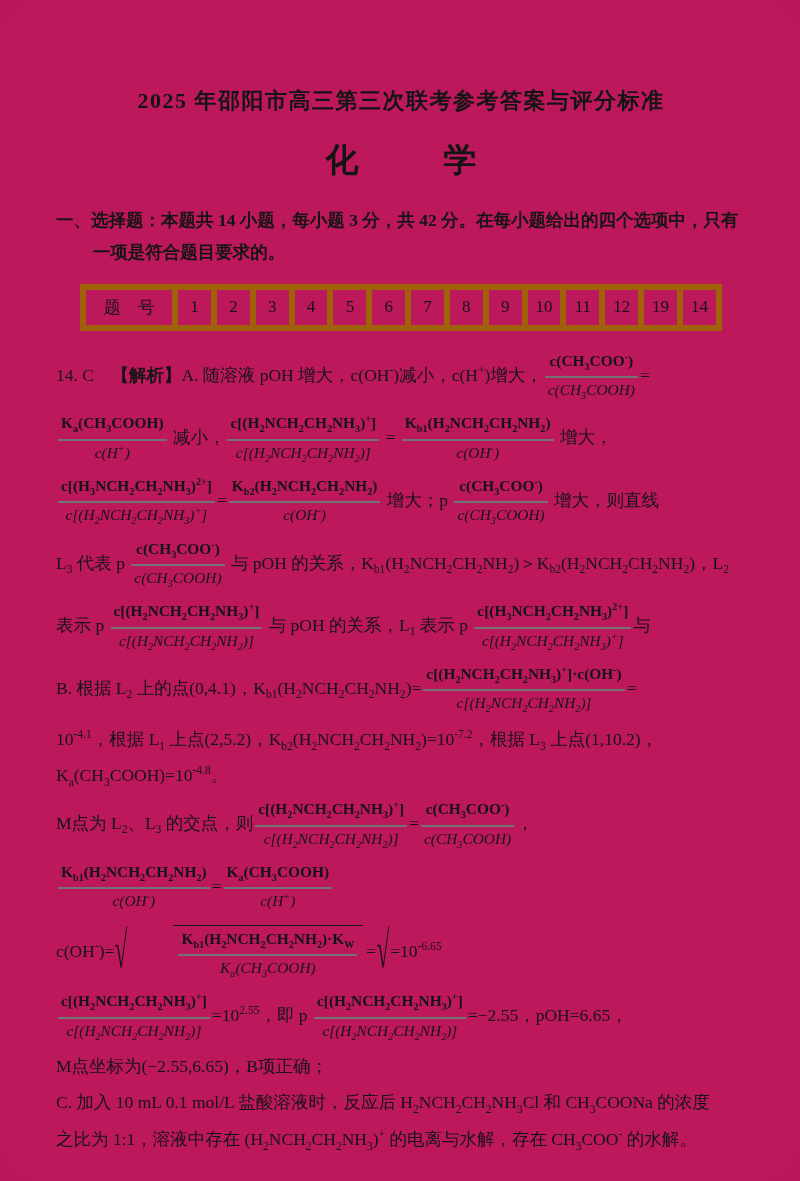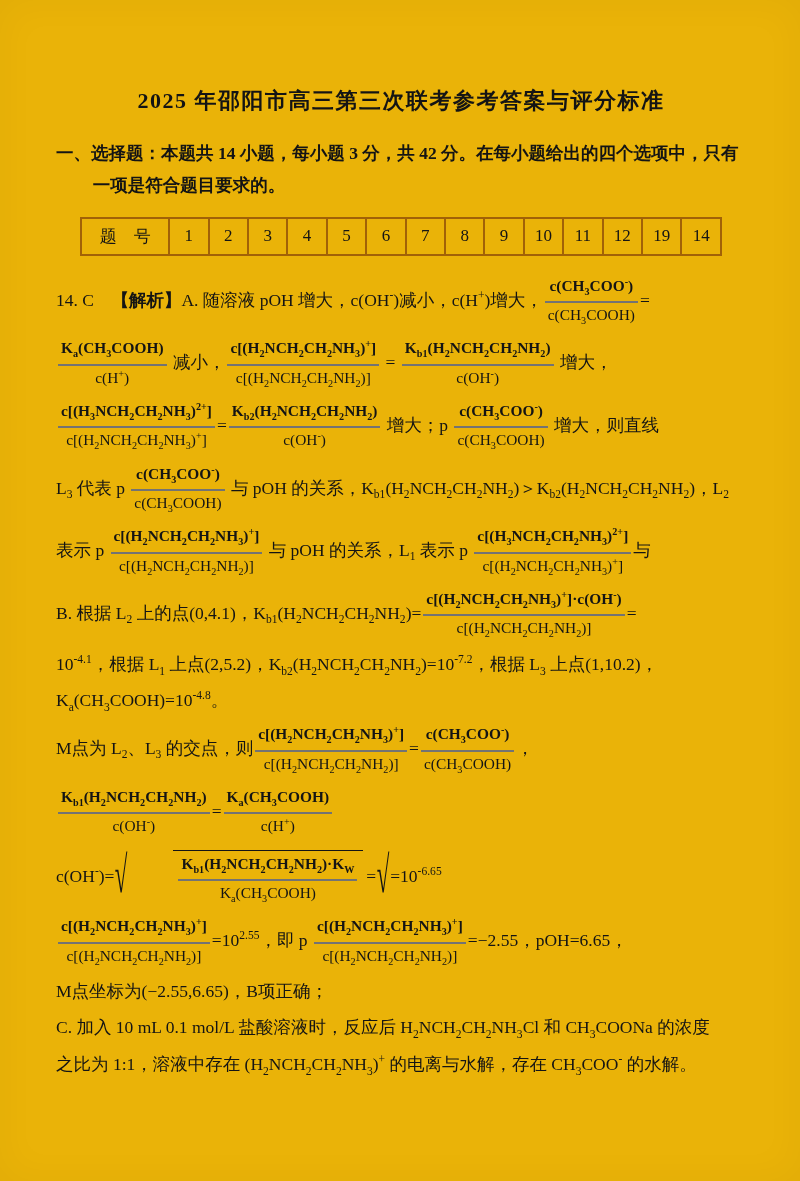--- a/index.html
+++ b/index.html
@@ -5,21 +5,21 @@
   html,body { margin:0; padding:0; }
   body {
     background:#e9e9e6;
     font-family:"Liberation Serif","DejaVu Serif",serif;
     color:#141414;
     -webkit-font-smoothing:antialiased;
   }
   .page {
     width:800px; height:1181px;
     margin:0 auto;
-    background:#eab308;
+    background:#be185d;
     box-sizing:border-box;
     padding:86px 54px 34px 56px;
     display:flex; flex-direction:column;
     box-shadow:inset 0 0 40px rgba(0,0,0,0.04);
     overflow:hidden;
   }
   .header-title {
     text-align:center; font-size:22px; font-weight:bold; letter-spacing:1.5px;
   }
   .subject-title {
@@ -30,41 +30,41 @@
   .section-intro {
     font-size:17.5px; font-weight:bold; line-height:1.85;
     margin-top:21px;
     padding-left:2.1em; text-indent:-2.1em;
   }
   table.answer-table {
     border-collapse:collapse; table-layout:fixed;
     width:93%; margin:15px auto 0 auto;
   }
   table.answer-table th, table.answer-table td {
-    border:2px solid #a16207;
+    border:6px solid #a16207;
     text-align:center; vertical-align:middle;
     font-size:17px; font-weight:normal;
     height:35px; padding:0;
   }
   table.answer-table th { width:86px; }
   .solution {
     margin-top:20px;
     font-size:17.5px;
     line-height:1.45;
     padding-right:2px;
   }
   .sol-line { margin-bottom:11px; }
   sub, sup { font-size:0.66em; line-height:0; }
   .frac {
     display:inline-flex; flex-direction:column;
     vertical-align:middle; text-align:center;
     font-size:0.88em; margin:0 2px; position:relative; top:-1px;
   }
   .frac > .num { border-bottom:2px solid #737373; padding:0 3px 4px 3px; white-space:nowrap;font-weight:bold; }
-  .frac > .den { padding:1px 3px 0 3px; white-space:nowrap; }
+  .frac > .den { padding:1px 3px 0 3px; white-space:nowrap;font-style:italic; }
   .sqrt {
     display:inline-flex; align-items:center;
     vertical-align:middle; margin:0 3px 0 1px;
   }
   .sqrt-sym {
     font-size:1.25em; line-height:1;
     transform:scaleY(2.35) scaleX(1.05);
     transform-origin:60% 50%;
     margin-right:-2px;
   }
@@ -76,20 +76,21 @@
   }
   b.jiexi { font-weight:bold; }
 </style>
 </head>
 <body>
 
 <div class="page">
 
   <div class="header-title">2025 年邵阳市高三第三次联考参考答案与评分标准</div>
 
+  <div class="subject-title">化　学</div>
 
   <div class="section-intro">一、选择题：本题共 14 小题，每小题 3 分，共 42 分。在每小题给出的四个选项中，只有一项是符合题目要求的。</div>
 
   <table class="answer-table">
     <tbody>
       <tr>
         <th>题　号</th>
       <td>1</td>
           <td>2</td>
           <td>3</td>

